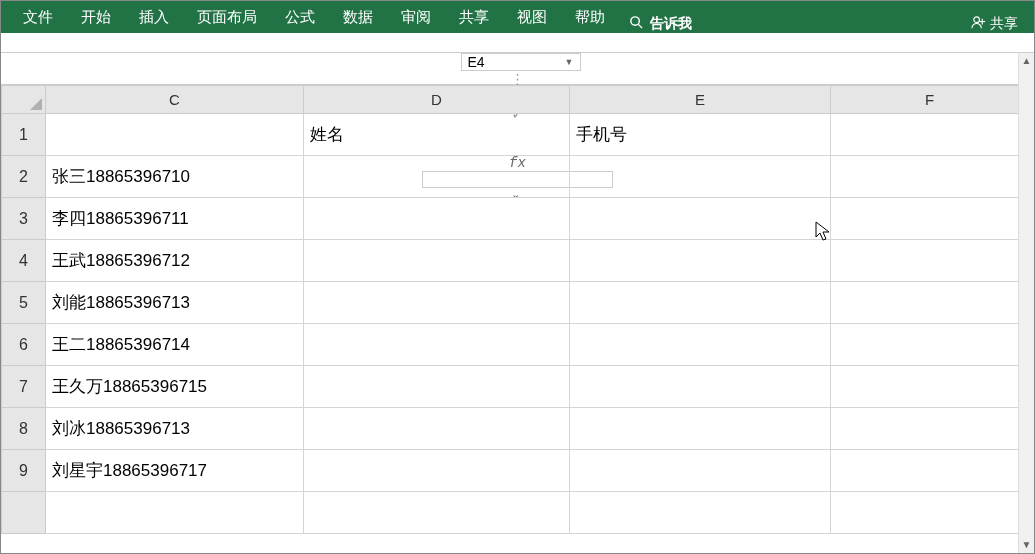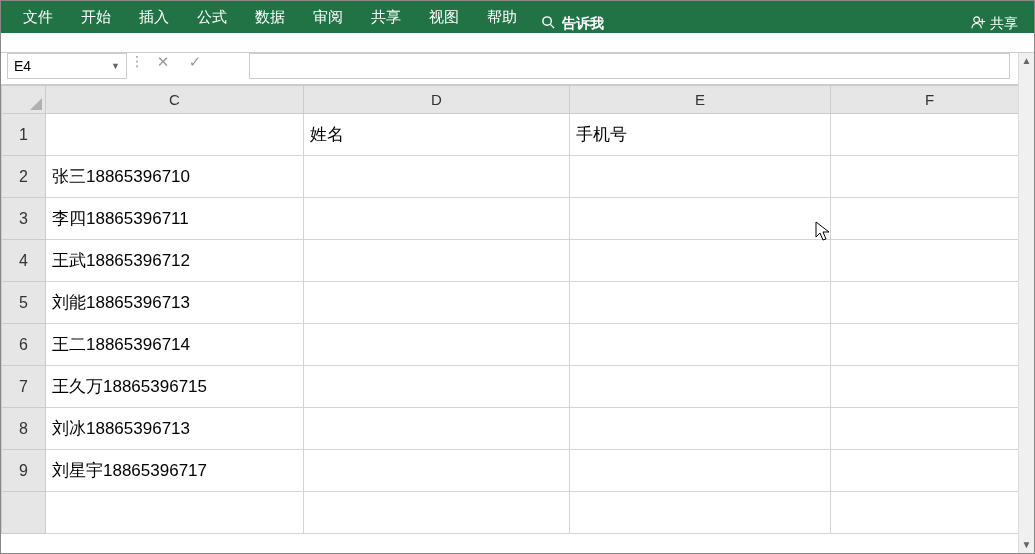--- a/index.html
+++ b/index.html
@@ -7,21 +7,21 @@
   
   .ribbon { background: #217346; color: #fff; height: 32px; display: flex; align-items: flex-end; padding: 0 8px; }
   .ribbon-tab { padding: 6px 14px; cursor: pointer; font-size: 15px; }
   .ribbon-spacer { flex: 1; }
   .ribbon-search { display: flex; align-items: center; gap: 6px; padding: 0 10px; cursor: pointer; font-weight: bold; }
   .ribbon-share { display: flex; align-items: center; gap: 4px; padding: 0 8px; cursor: pointer; }
   .icon { display: inline-block; }
   
   .under-ribbon { height: 20px; background: #fff; border-bottom: 1px solid #ccc; }
   
-  .formula-bar { display: flex; align-items: flex-start; height: 32px; border-bottom: 1px solid #ccc; background: #fff; }
+  .formula-bar { display: flex; align-items: center; height: 32px; border-bottom: 1px solid #ccc; background: #fff; flex-direction: column; }
   .name-box { width: 120px; height: 26px; margin-left: 6px; border: 1px solid #ccc; display: flex; align-items: center; justify-content: space-between; padding: 0 6px; font-size: 14px; }
   .name-box-arrow { font-size: 9px; color: #666; }
   .fb-divider { width: 20px; text-align:center; color:#999; }
   .fb-btn { width: 32px; text-align: center; color: #999; cursor: pointer; font-size: 15px; }
   .fb-fx { font-style: italic; font-family: Liberation Mono, monospace; color: #666; width: 32px; text-align:center;margin-top:32px; }
   .formula-input { flex: 1; height: 26px; border: 1px solid #ccc; margin: 0 6px; padding: 0 6px; }
   .fb-expand { width: 18px; text-align:center; color:#666; cursor:pointer; font-size:11px; padding-right:4px;}
   
   .grid-area { position: relative; }
   table.sheet { border-collapse: collapse; table-layout: fixed; }
@@ -40,20 +40,21 @@
   .vscroll .up, .vscroll .down { height:16px; text-align:center; font-size:10px; color:#666; line-height:16px; cursor:pointer;}
   .vscroll .down { position:absolute; bottom:0; width:100%; }
 </style>
 </head>
 <body>
 
 <div class="ribbon">
   <div class="ribbon-tab">文件</div>
   <div class="ribbon-tab">开始</div>
   <div class="ribbon-tab">插入</div>
+  <div class="ribbon-tab">页面布局</div>
   <div class="ribbon-tab">公式</div>
   <div class="ribbon-tab">数据</div>
   <div class="ribbon-tab">审阅</div>
   <div class="ribbon-tab">共享</div>
   <div class="ribbon-tab">视图</div>
   <div class="ribbon-tab">帮助</div>
   <div class="ribbon-search">
     <span class="icon">
       <svg width="15" height="15" viewBox="0 0 16 16">
           <circle cx="6.5" cy="6.5" r="4.5" stroke="#fff" stroke-width="1.5" fill="none"></circle>

